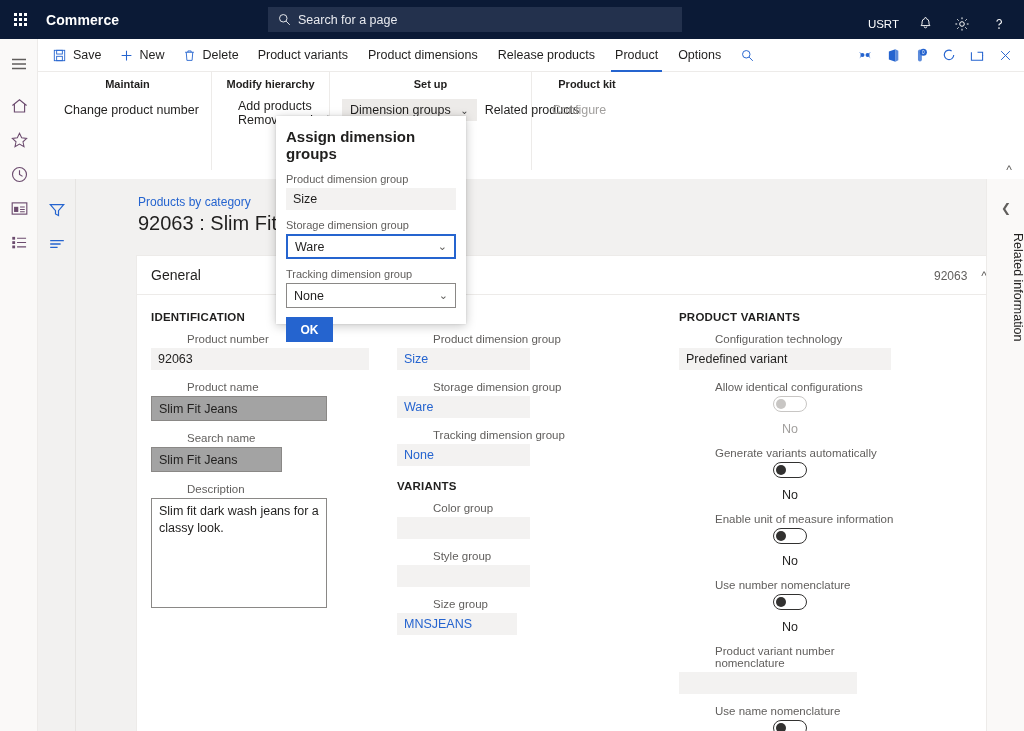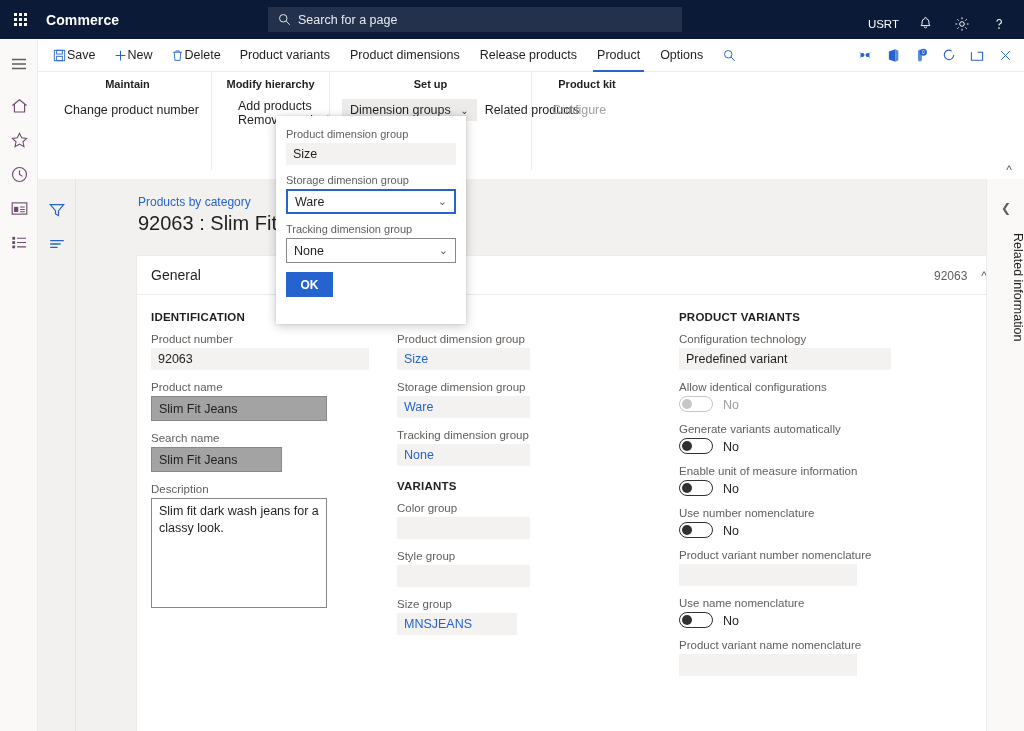--- a/index.html
+++ b/index.html
@@ -69,21 +69,21 @@
     position: absolute; left: 38px; top: 39px; width: 986px; height: 140px;
     background: #ffffff;
   }
   #tabstrip {
     position: relative; height: 33px;
     display: flex; align-items: center;
     border-bottom: 1px solid #edebe9;
     padding-left: 6px;
   }
   .tb-btn {
-    display: flex; align-items: center; gap: 1px;
+    display: flex; align-items: center; gap: 7px;
     height: 32px; padding: 0 9px;
     font-size: 12.5px; color: #201f1e; cursor: pointer;
     white-space: nowrap;
   }
   .tb-tab {
     height: 32px; padding: 0 10px;
     display: flex; align-items: center;
     font-size: 12.5px; color: #201f1e; cursor: pointer;
     position: relative;
   }
@@ -164,39 +164,39 @@
   .col { padding: 0 14px; }
   #col1 { width: 246px; }
   #col2 { width: 218px; }
   #col3 { width: 250px; }
 
   .secthead {
     font-size: 11.5px; font-weight: bold; color: #201f1e;
     letter-spacing: .2px; margin-bottom: 10px;
   }
   .fld { margin-bottom: 11px; }
-  .flabel { font-size: 11.5px; color: #605e5c; margin-bottom: 3px; display:block; }
+  .flabel { font-size: 11.5px; color: #605e5c; margin-bottom: 3px; display:block;margin-left:36px; }
   .fval-ro {
     height: 22px; background: #f3f2f1; display: flex; align-items: center;
     padding-left: 7px; font-size: 12.5px; color: #201f1e;
   }
   .fval-ro.link { color: #2564cf; }
   .fval-ro.empty { color: transparent; }
   .fval-in {
     height: 25px; border: 1px solid #8a8886; background: #a3a3a3;
     display: flex; align-items: center; padding-left: 7px;
     font-size: 12.5px; color: #201f1e;
   }
   .fval-area {
     height: 110px; border: 1px solid #8a8886; background: #fff;
     padding: 4px 7px; font-size: 12.5px; color: #201f1e; line-height: 17px;
   }
 
   
-  .togrow { display: flex; align-items: flex-end; gap: 10px; }
+  .togrow { display: flex; align-items: center; gap: 10px; flex-direction: column; }
   .toggle {
     width: 34px; height: 16px; border-radius: 8px;
     border: 1px solid #323130; background: #fff;
     display: flex; align-items: center; cursor: pointer;
     padding-left: 2px;
   }
   .toggle .knob { width: 10px; height: 10px; border-radius: 50%; background: #323130; }
   .toggle.disabled { border-color: #c8c6c4; cursor: default; }
   .toggle.disabled .knob { background: #c8c6c4; }
   .togtext { font-size: 12.5px; color: #201f1e; }
@@ -627,20 +627,21 @@
   </div>
 </div>
 
 <div id="reltop-chevron">^</div>
 <div id="relpane">
   <div id="rel-chevron">❮</div>
   <div id="rel-label">Related information</div>
 </div>
 
 <div id="dialog">
+  <div id="dlg-title">Assign dimension groups</div>
 
   <div class="dfld">
     <span class="dlabel">Product dimension group</span>
     <div class="dro">Size</div>
   </div>
 
   <div class="dfld">
     <span class="dlabel">Storage dimension group</span>
     <div class="dsel focus">
       <span>Ware</span>

